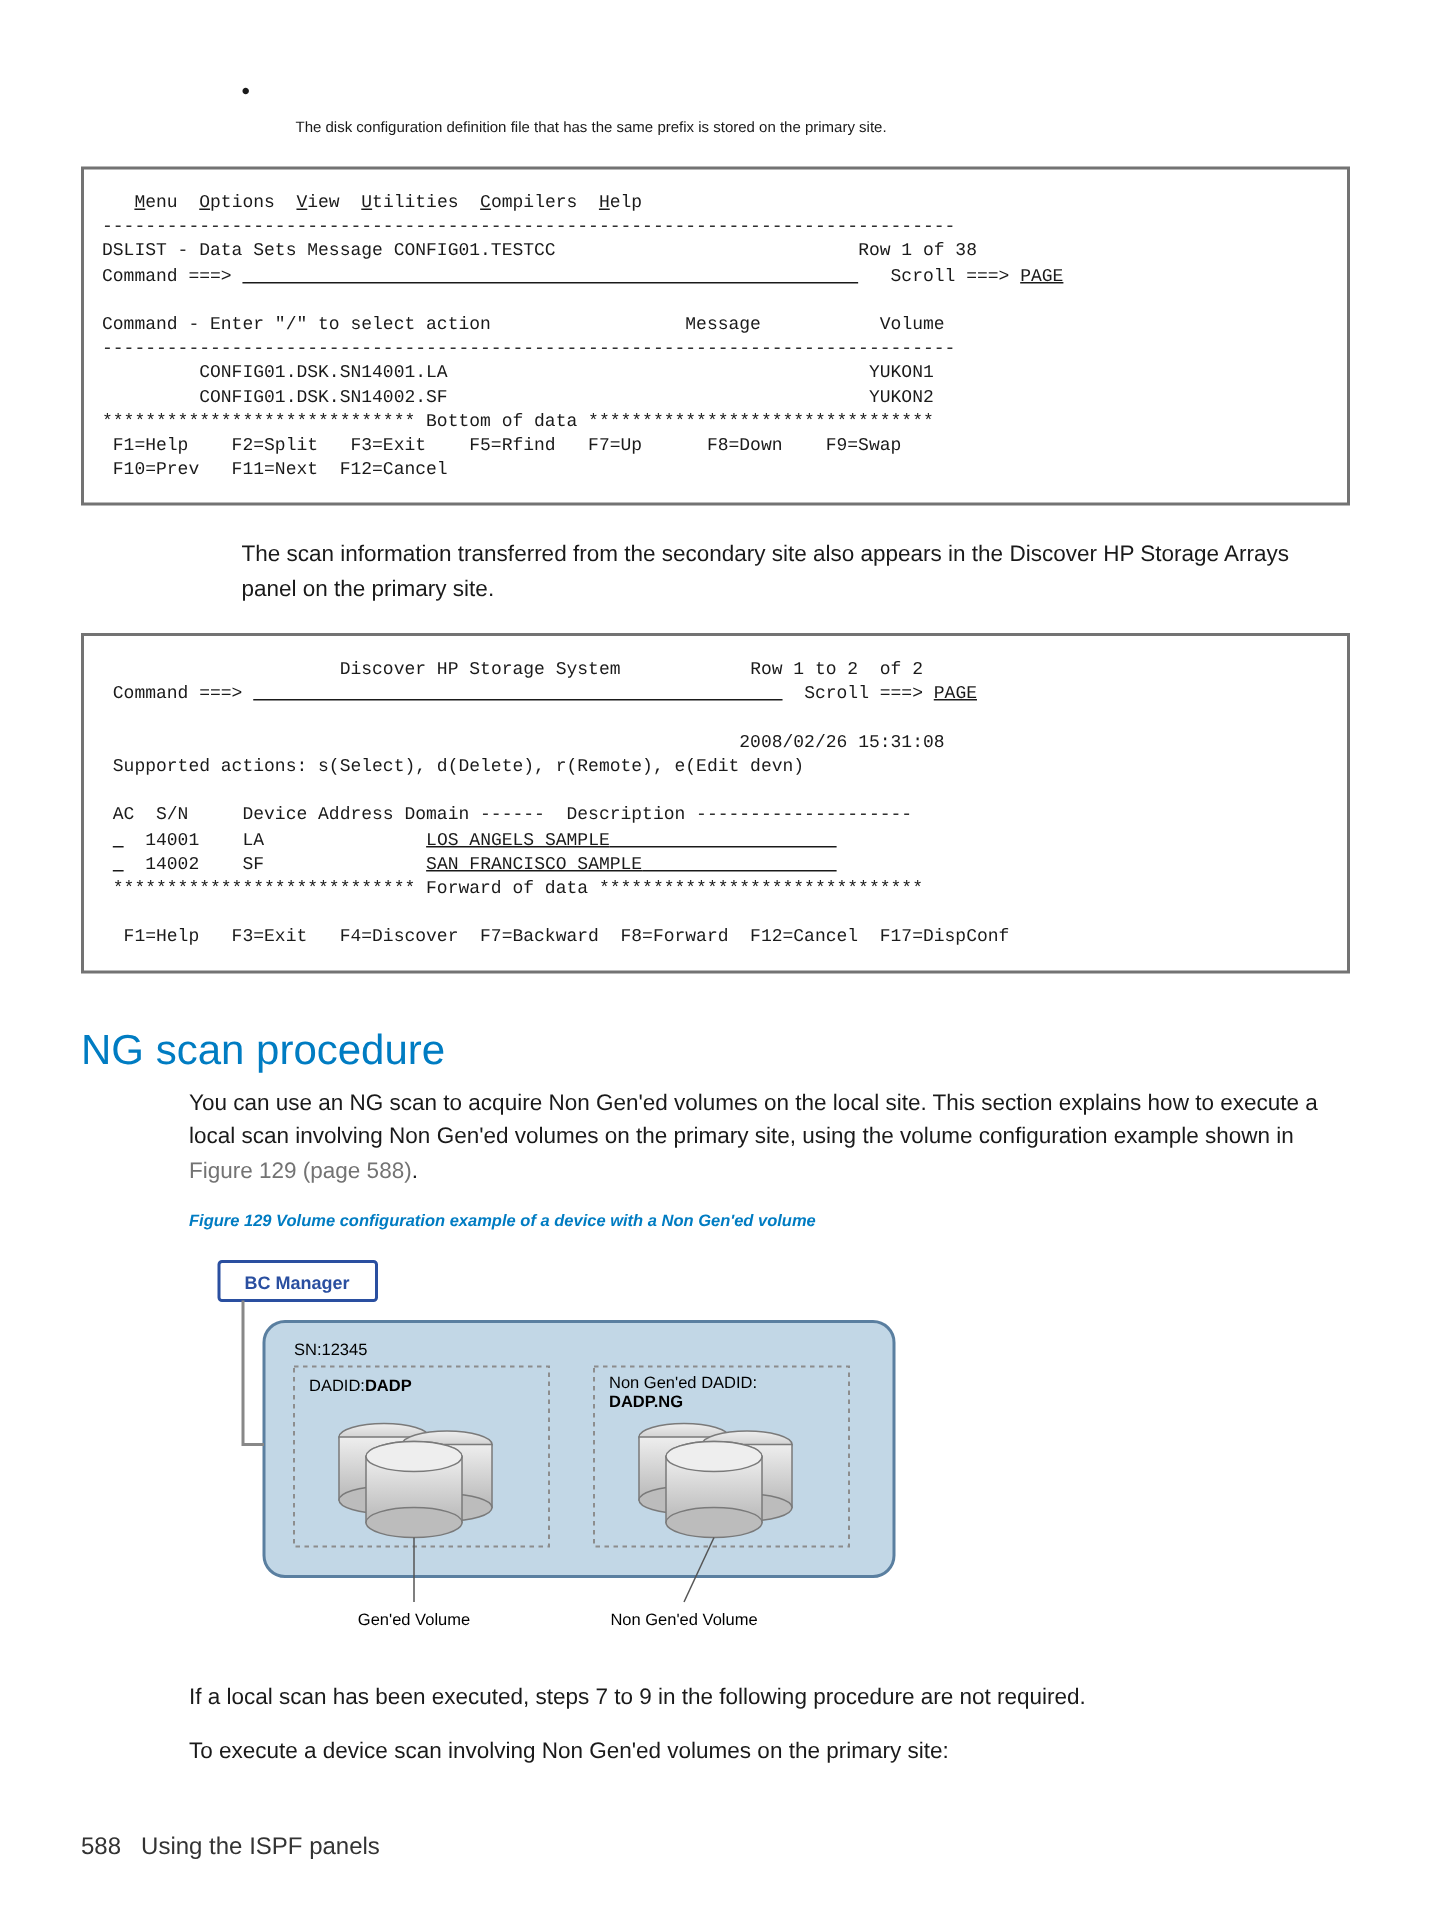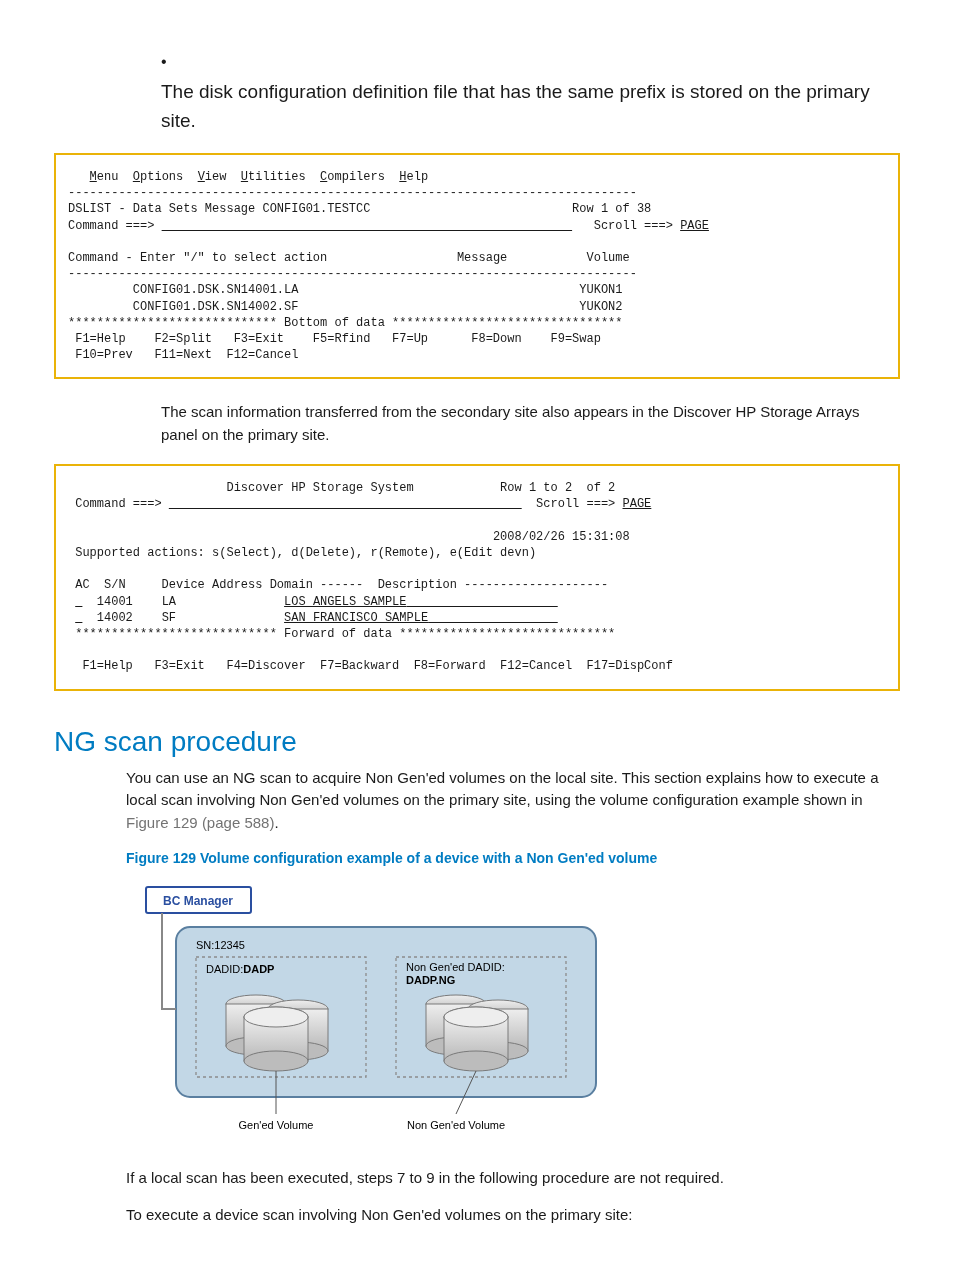--- a/index.html
+++ b/index.html
@@ -8,44 +8,44 @@
     color: #1a1a1a;
     margin: 0;
     padding: 50px 54px 40px 54px;
     line-height: 1.5;
     background: #fff;
   }
   .indent-block { margin-left: 107px; }
   .bullet-row { display: flex; align-items: baseline; margin-bottom: 4px; }
   .bullet-dot { width: 36px; font-size: 16px; }
   .bullet-text { font-size: 15px; }
-  .sub-text { font-size: 19px; margin-bottom: 18px; }
+  .sub-text { margin-left: 36px; font-size: 10px; margin-bottom: 18px; }
 
   .term-box {
-    border: 2px solid #eab308;
+    border: 2px solid #737373;
     margin: 18px 0 22px 0;
     padding: 14px 12px 14px 12px;
     font-family: "Courier New", monospace;
     font-size: 12px;
     line-height: 1.35;
     white-space: pre;
     overflow: hidden;
   }
 
   h2.section {
     font-size: 28px;
     font-weight: normal;
     color: #007cc2;
     margin: 30px 0 4px 0;
   }
 
   .body-para { margin-left: 72px; font-size: 15px; margin-bottom: 14px; }
   .body-para a { color: #737373; text-decoration: none; }
 
-  .fig-caption { margin-left: 72px; font-weight: bold; color: #007cc2; font-size: 14px; margin-bottom: 10px; }
+  .fig-caption { margin-left: 72px; font-weight: bold; color: #007cc2; font-size: 11px; margin-bottom: 10px; font-style: italic; }
 
   .diagram-wrap { margin-left: 82px; margin-bottom: 28px; }
   .diagram-svg { display: block; }
 
   .footer { font-size: 16px; margin-top: 40px; color: #333; }
 </style>
 </head>
 <body>
 
 <div class="indent-block">

